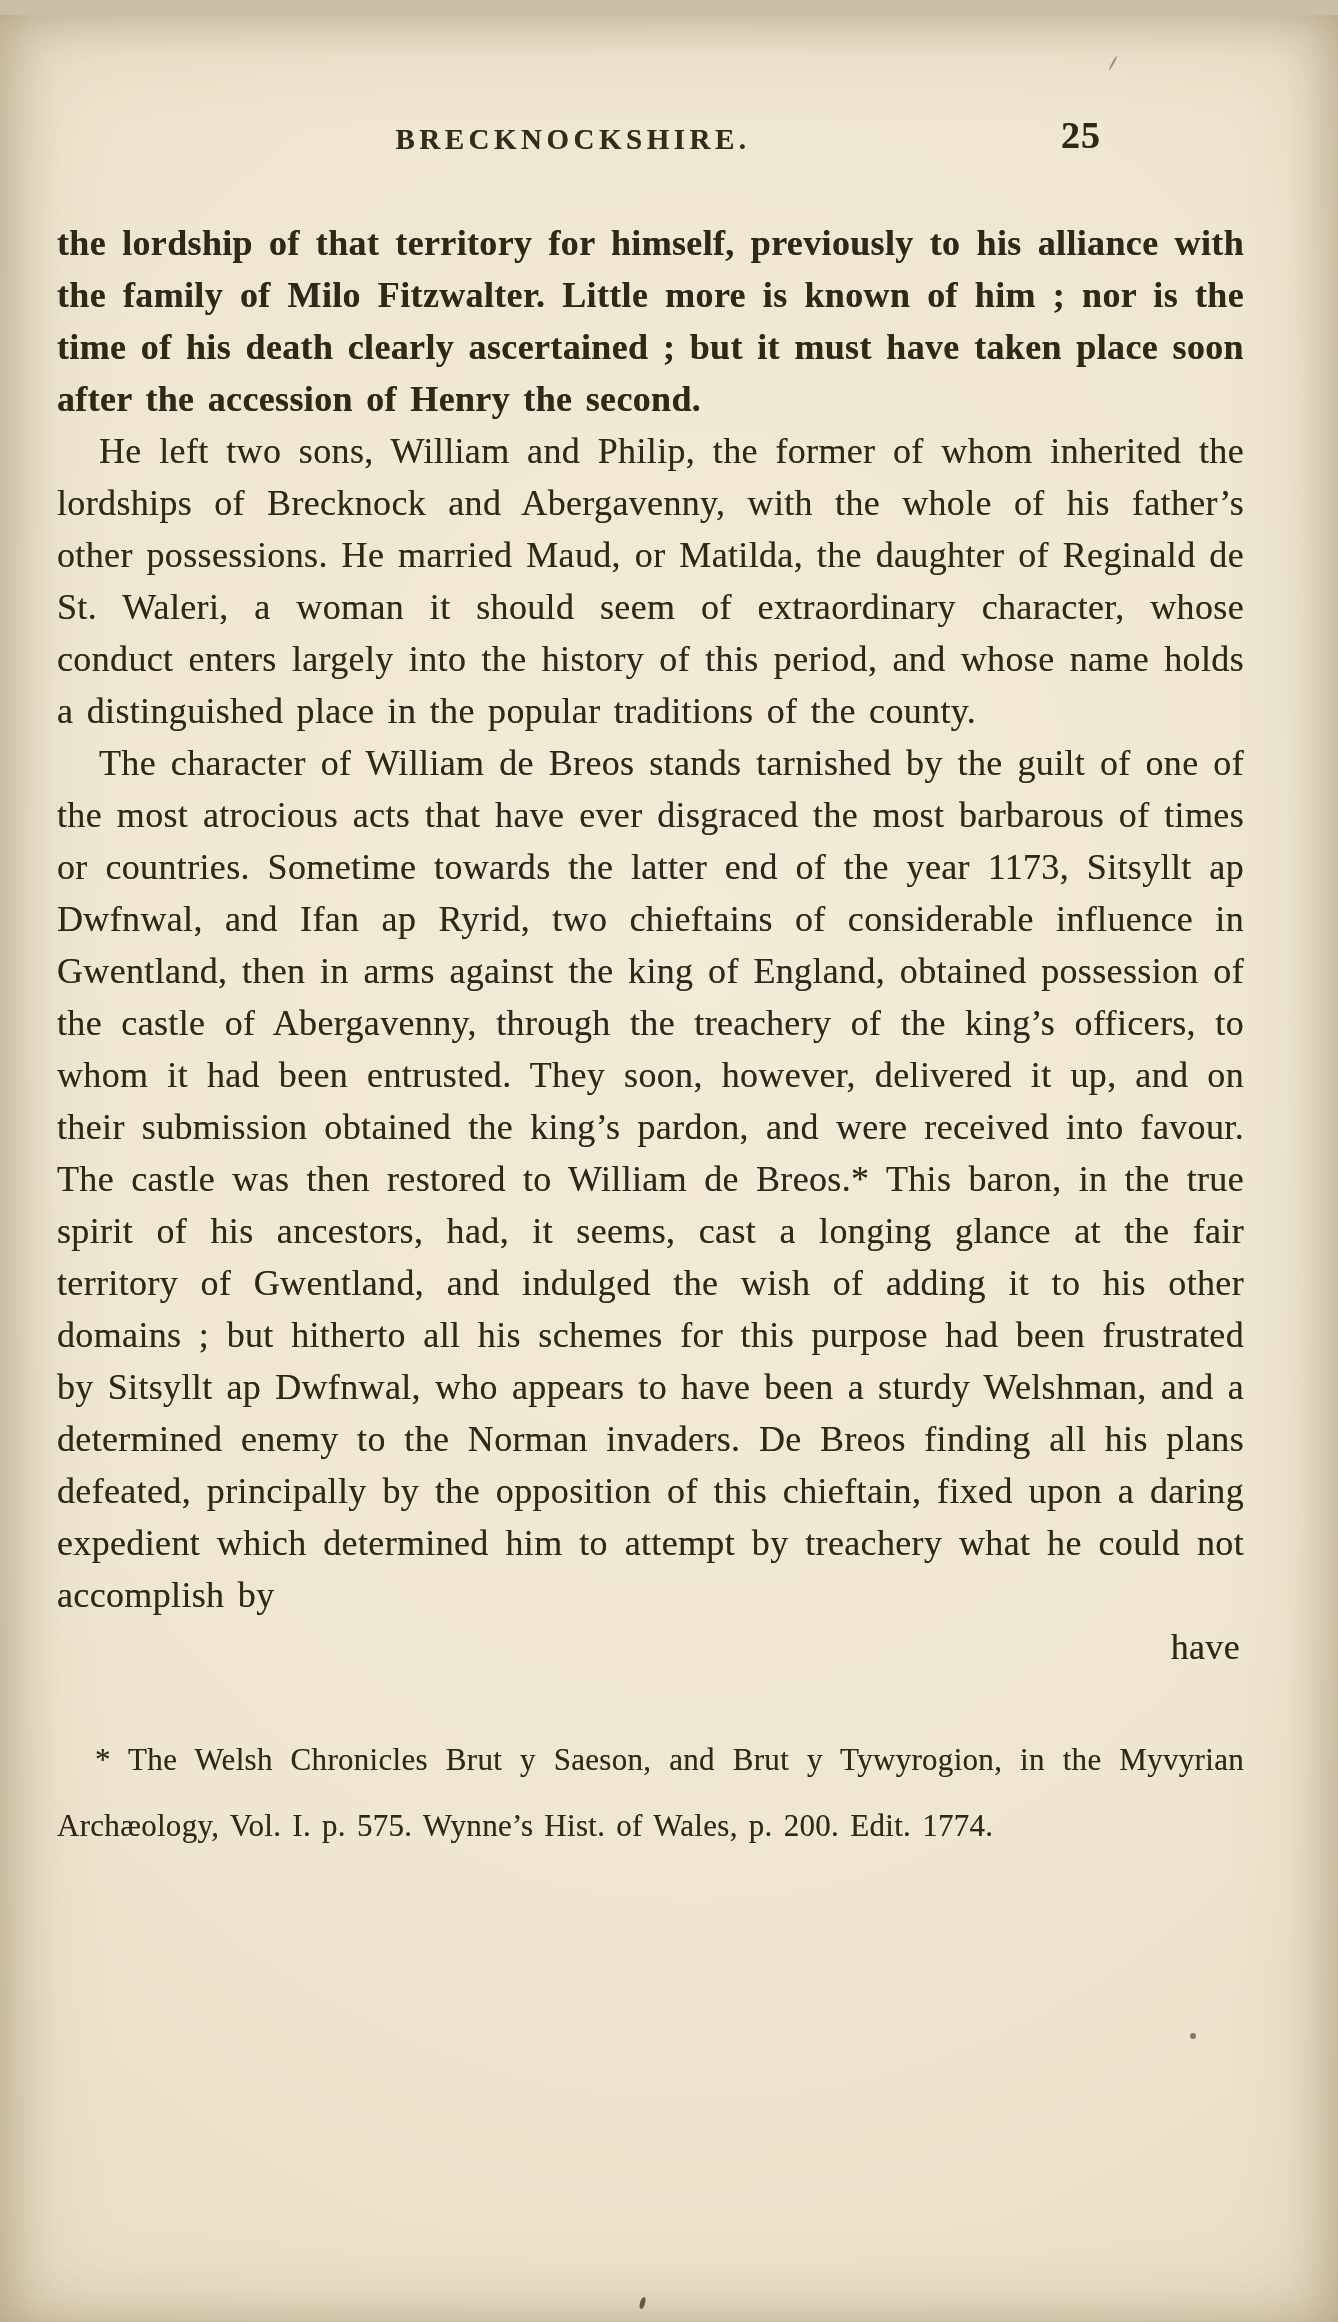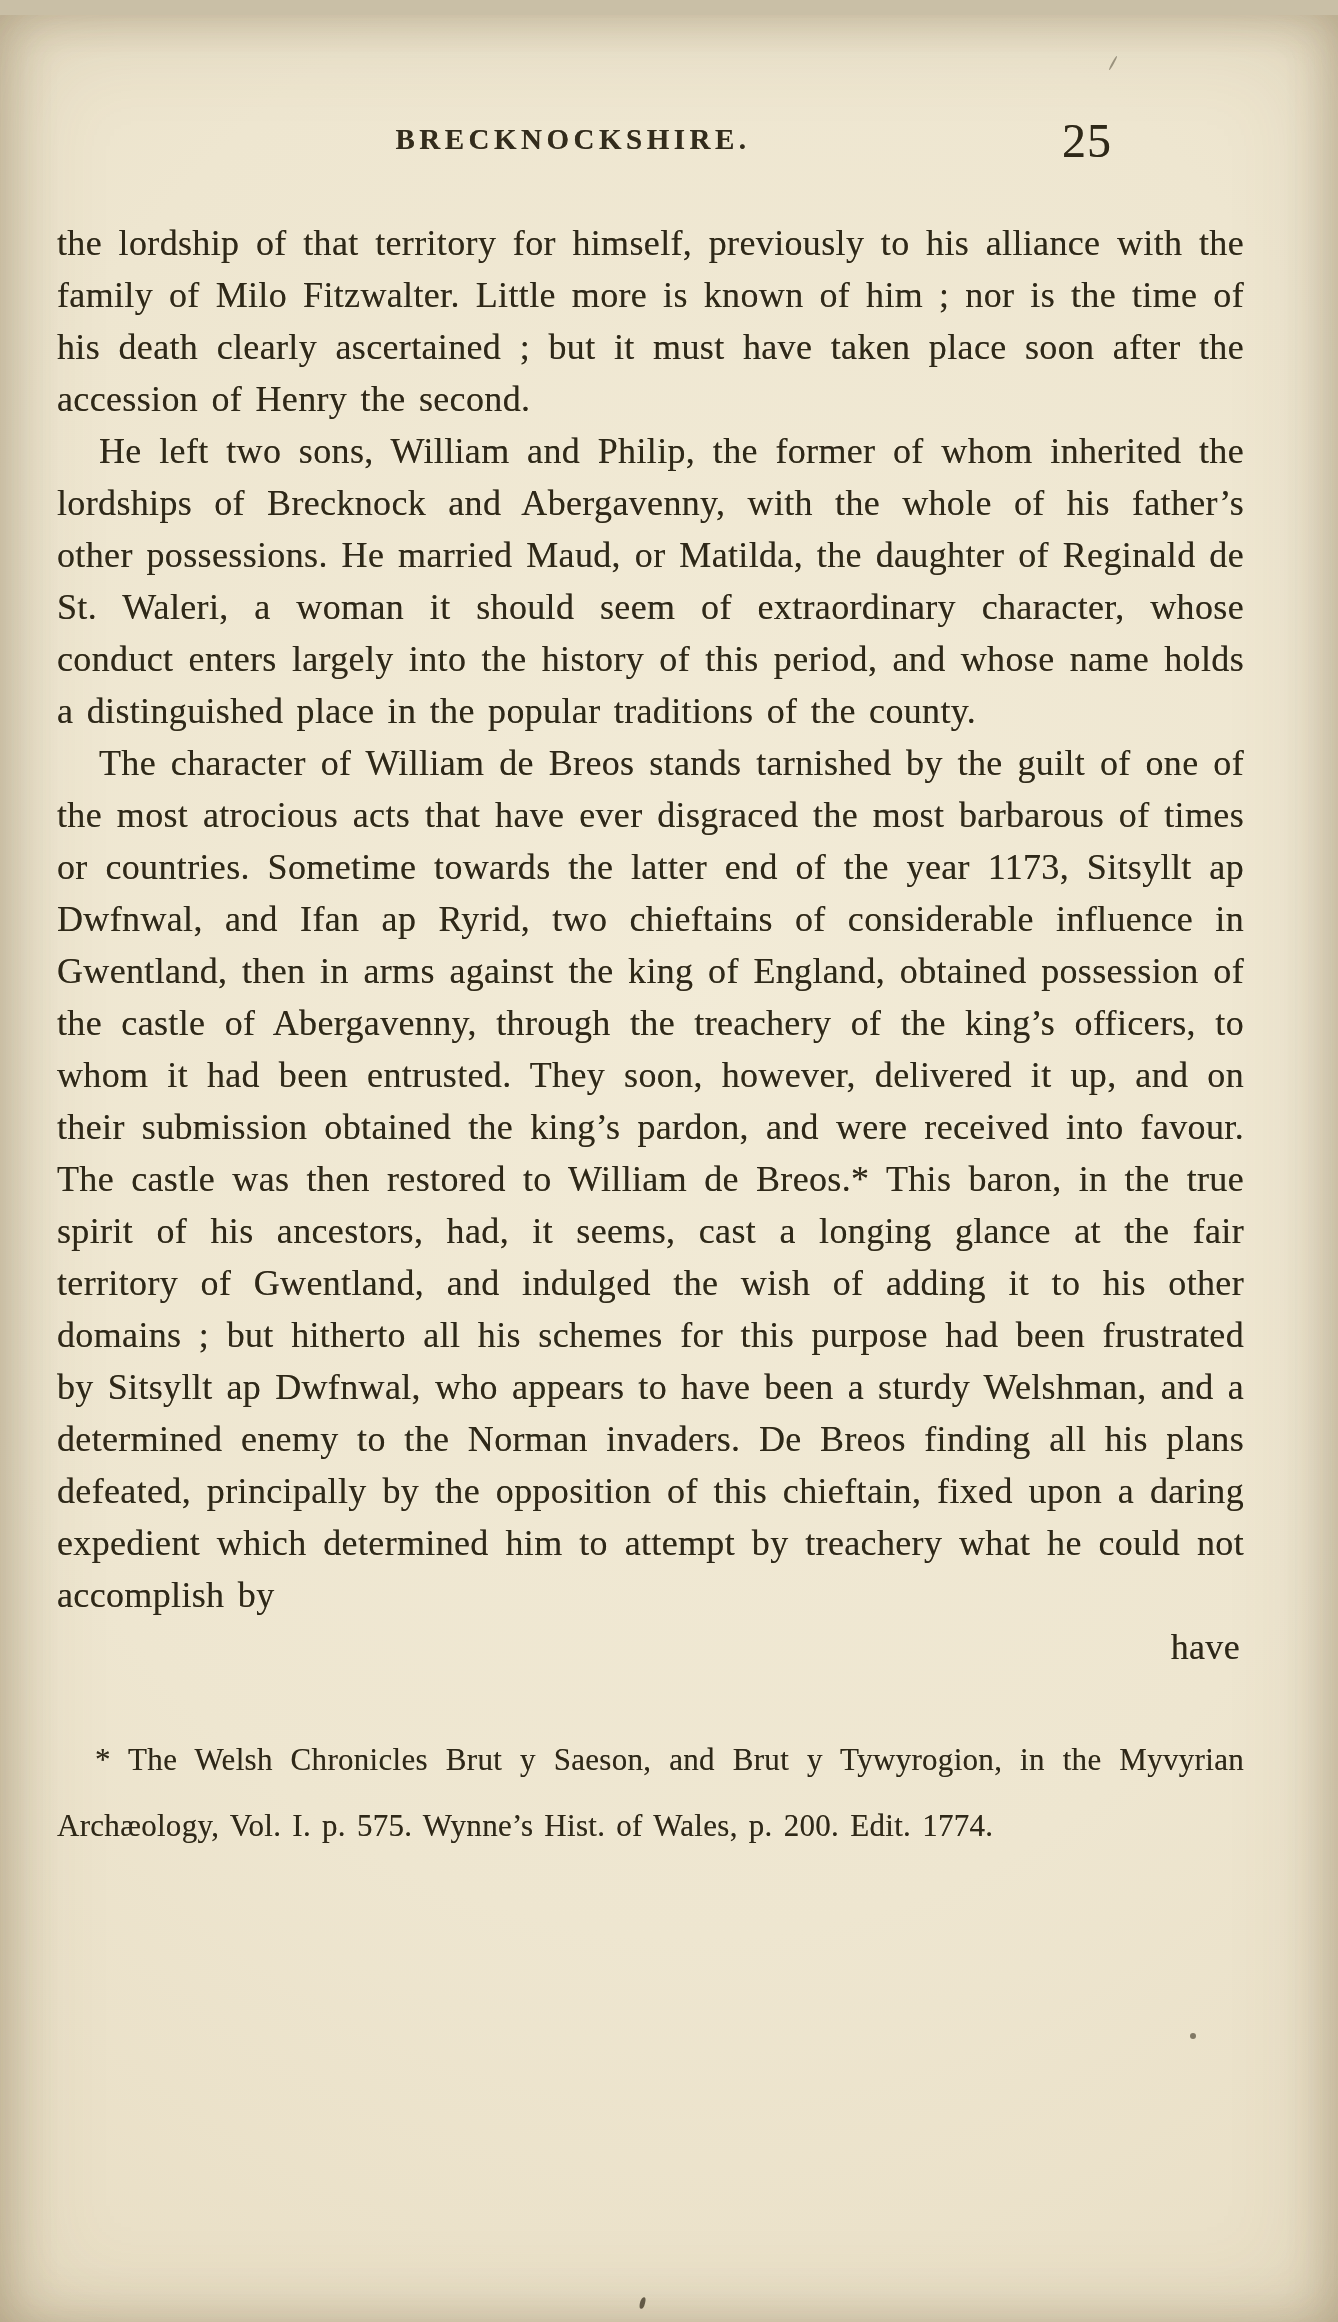--- a/index.html
+++ b/index.html
@@ -45,44 +45,46 @@
     transform: translateX(-50%);
     font-size: 29px;
     font-weight: 700;
     letter-spacing: 4.5px;
     white-space: nowrap;
     color: #332c1c;
     text-shadow: 0 0 0.6px rgba(45, 36, 18, 0.55);
   }
   .page-number {
     position: absolute;
-    right: 132px;
+    right: 143px;
     top: -4px;
-    font-size: 48px;
+    font-size: 38px;
     letter-spacing: 1px;
     color: #2e2818;
     text-shadow: 0 0 0.6px rgba(45, 36, 18, 0.55);
+    font-weight: bold;
   }
 
   
   .body-text {
     margin-top: 50px;
     font-size: 36px;
     line-height: 52px;
     text-align: justify;
     letter-spacing: 0.35px;
     word-spacing: 4px;
     text-shadow: 0 0 0.55px rgba(42, 34, 16, 0.55);
   }
   .para {
     margin: 0;
     text-indent: 42px;
   }
   .para.no-indent {
     text-indent: 0;
+    font-weight: bold;
   }
   .catchword {
     text-align: right;
     font-size: 36px;
     line-height: 52px;
     padding-right: 4px;
   }
 
   
   .footnote {

